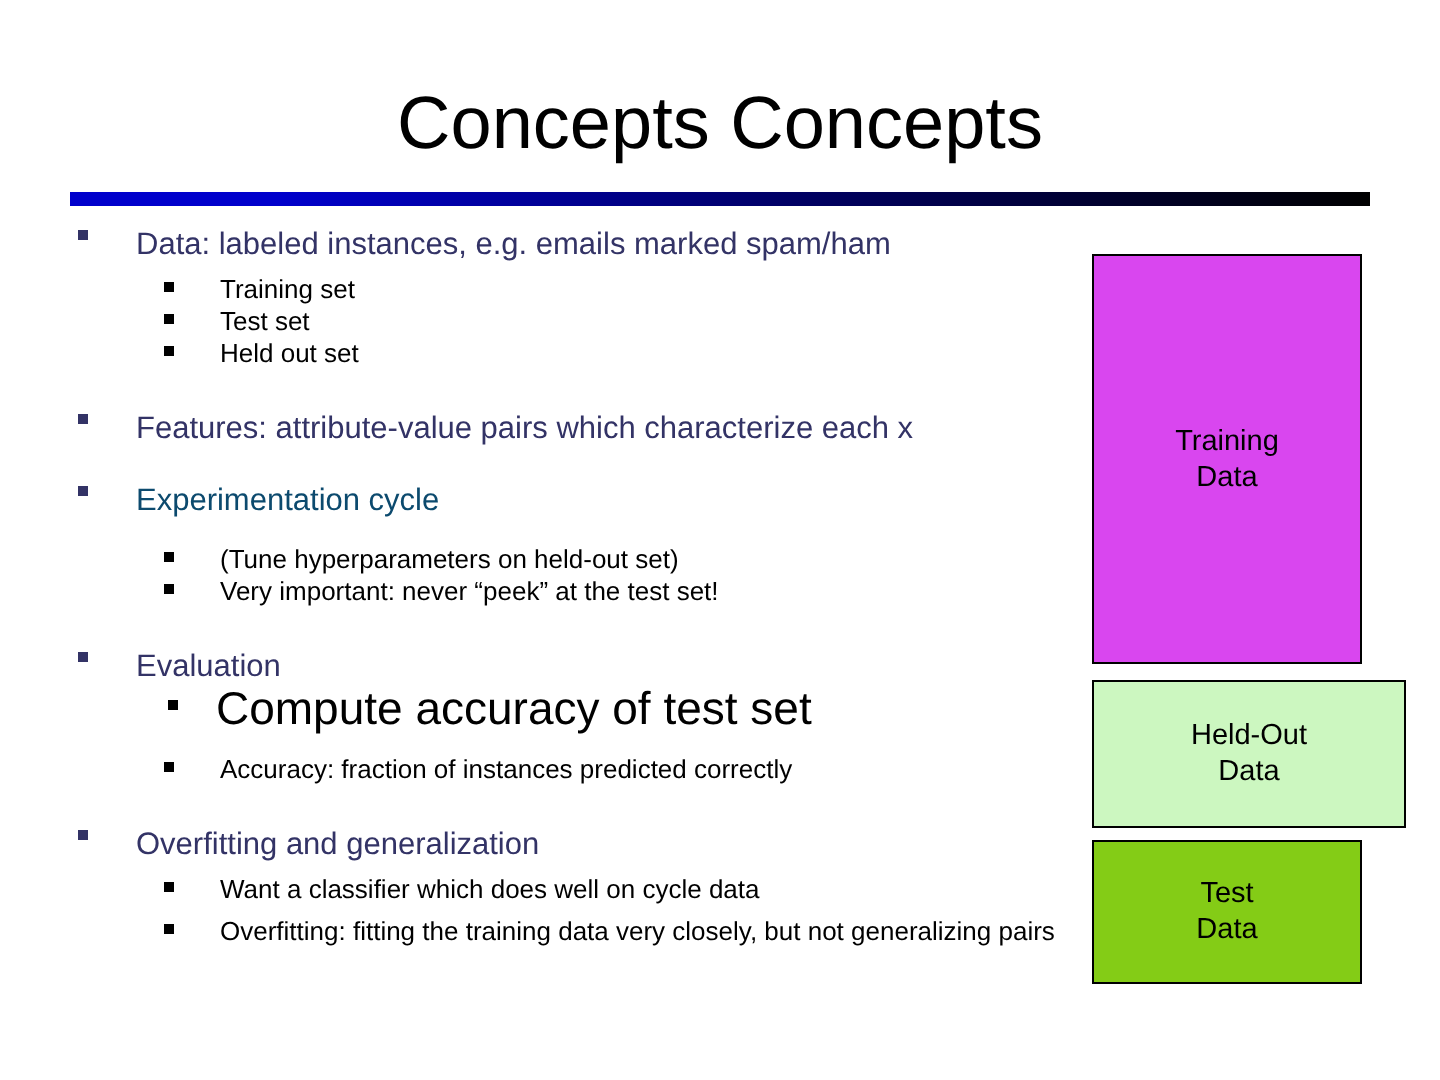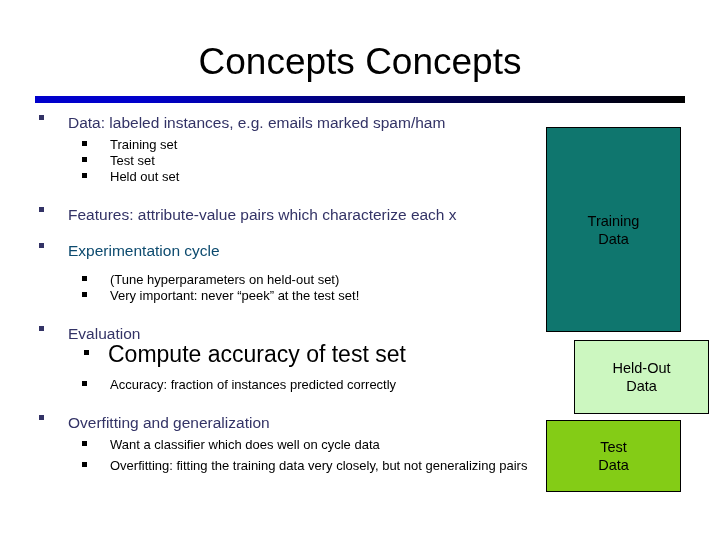--- a/index.html
+++ b/index.html
@@ -126,23 +126,22 @@
 
   #box-training {
     left: 546px;
     top: 127px;
     width: 135px;
     height: 205px;
   }
   #box-heldout {
     left: 546px;
     top: 340px;
-    width: 135px;
+    width: 157px;
     height: 74px;
-    margin-left: 28px;
   }
   #box-test {
     left: 546px;
     top: 420px;
     width: 135px;
     height: 72px;
   }
 </style>
 </head>
 <body>
@@ -227,21 +226,21 @@
       <span>Want a classifier which does well on cycle data</span>
     </div>
     <div class="gap-sm"></div>
     <div class="lvl2" style="color: rgb(0, 0, 0);">
       <span class="bullet" style="background: rgb(0, 0, 0);"></span>
       <span>Overfitting: fitting the training data very closely, but not generalizing pairs</span>
     </div>
 
   </div>
 
-  <div class="databox" id="box-training" style="background: #0f766e; border-color: rgb(0, 0, 0);">
+  <div class="databox" id="box-training" style="background: #d946ef; border-color: rgb(0, 0, 0);">
     <span class="lines">
       <span>Training</span><br>
       <span>Data</span>
     </span>
   </div>
 
   <div class="databox" id="box-heldout" style="background: rgb(204, 247, 192); border-color: rgb(0, 0, 0);">
     <span class="lines">
       <span>Held-Out</span><br>
       <span>Data</span>

